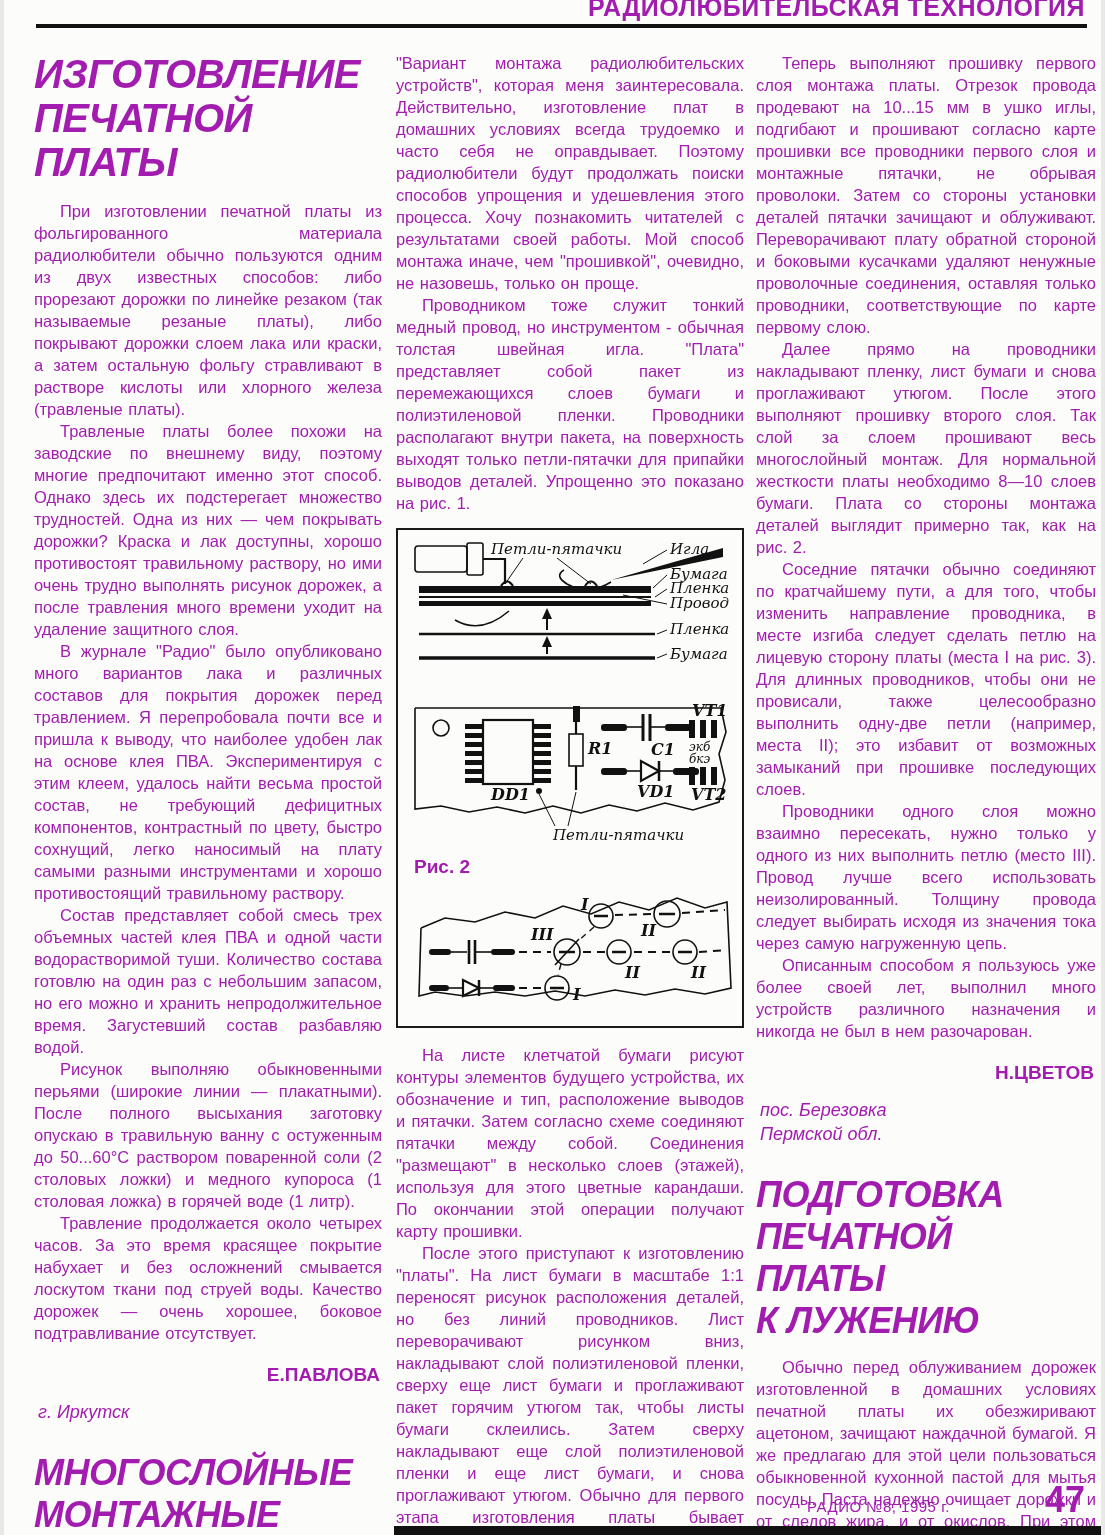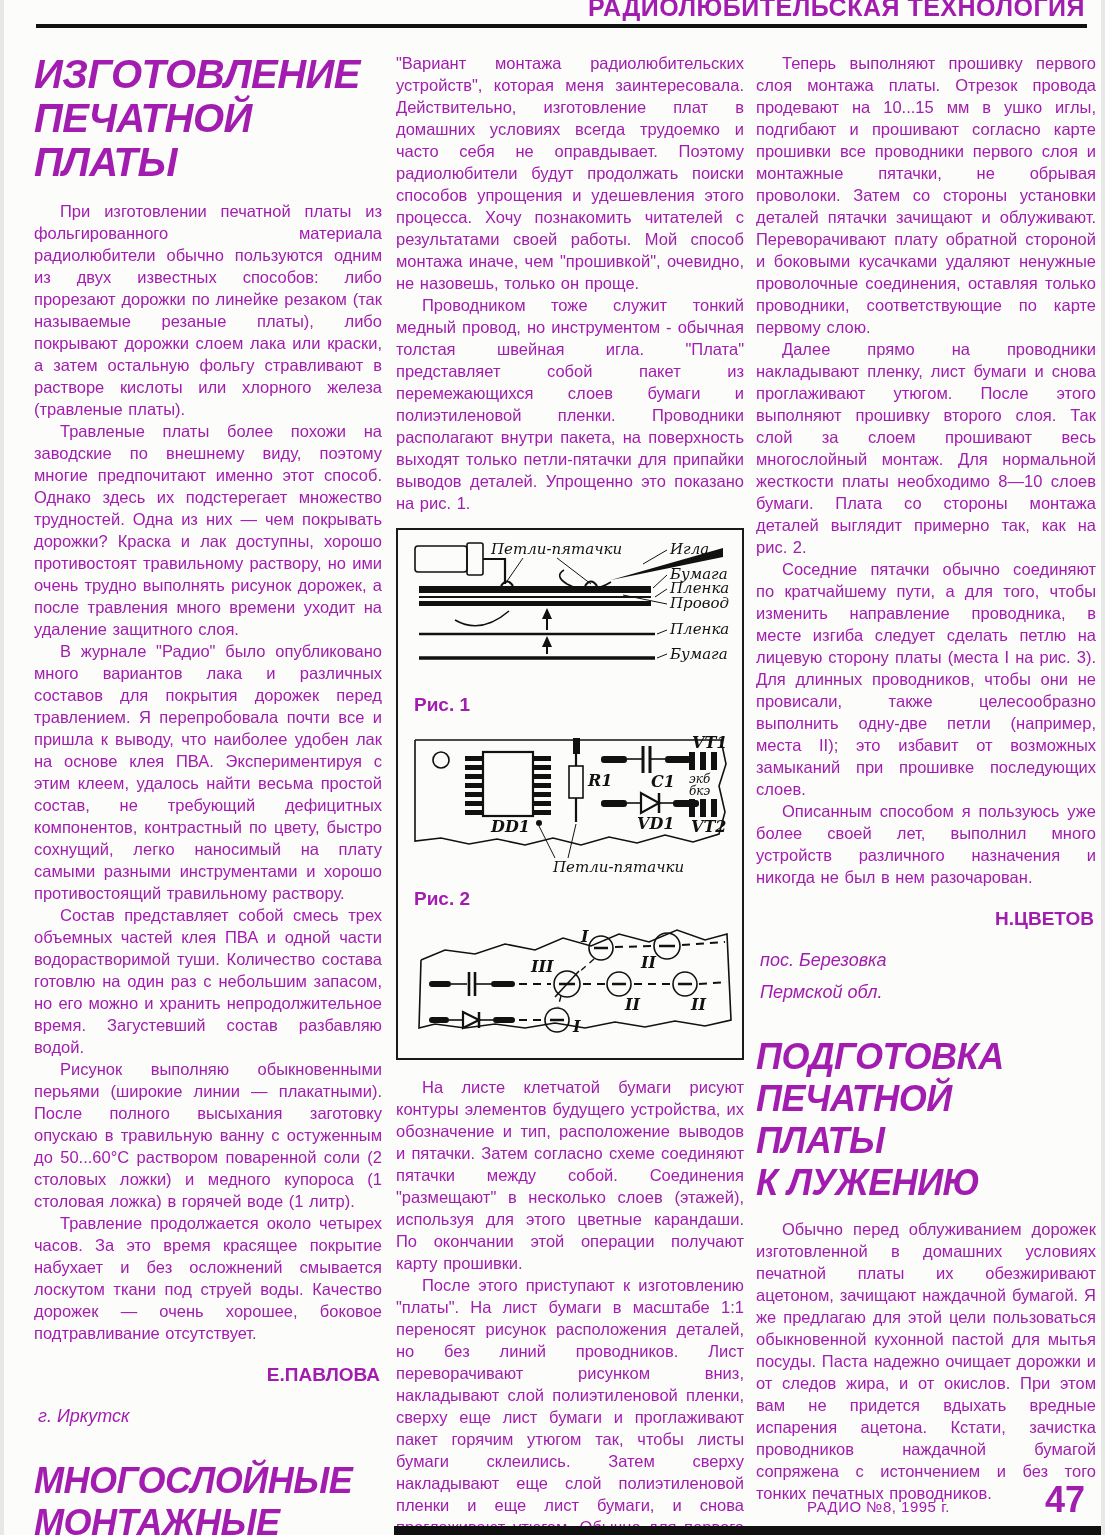--- a/index.html
+++ b/index.html
@@ -21,21 +21,21 @@
     font-style:italic; font-weight:bold; font-size:40px; line-height:44px;
     letter-spacing:-0.5px; white-space:pre-line; margin:0 0 16px 0;
   }
   .headline.small { font-size:36px; line-height:42px; margin:28px 0 14px 0; }
   p.body {
     margin:0; font-size:16.5px; line-height:22px; text-align:justify;
     text-indent:26px; word-spacing:1px;
   }
   p.body.no-indent { text-indent:0; }
   .author { font-weight:bold; font-size:19px; text-align:right; margin:20px 2px 0 0; }
-  .loc { font-style:italic; font-size:18px; line-height:32px; margin:14px 0 0 4px; white-space:pre-line; }
+  .loc { font-style:italic; font-size:18px; line-height:24px; margin:14px 0 0 4px; white-space:pre-line; }
   .figbox {
     border:2px solid #1a1a1a; margin:14px 0 16px 0; padding:8px 6px 2px 6px;
     background:#fcfcfa;
   }
   .figcap { font-weight:bold; font-size:19px; margin:0 0 10px 10px; }
   svg .ln  { fill:none; stroke:#111; stroke-width:1.6; }
   svg .ln2 { fill:none; stroke:#111; stroke-width:2.2; }
   svg .thin{ fill:none; stroke:#111; stroke-width:1; }
   svg .dash{ fill:none; stroke:#111; stroke-width:2; stroke-dasharray:8 6; }
   svg .figlbl  { font:italic 15px "DejaVu Serif", serif; fill:#111; }
@@ -109,21 +109,20 @@
         <path d="M262,66 L218,57" class="thin"></path>
         <path d="M262,92 L252,96" class="thin"></path>
         <path d="M262,116 L252,120" class="thin"></path>
         <text x="265" y="16" class="figlbl">Игла</text>
         <text x="265" y="41" class="figlbl">Бумага</text>
         <text x="265" y="55" class="figlbl">Пленка</text>
         <text x="265" y="70" class="figlbl">Провод</text>
         <text x="265" y="96" class="figlbl">Пленка</text>
         <text x="265" y="121" class="figlbl">Бумага</text>
       </svg>
-      <div class="figcap">Рис. 1</div>
 
       
       <svg viewBox="0 0 330 158" width="332" height="158">
         <polyline points="10,14 316,14 321,38 314,60 320,86 314,108 288,116 260,109 232,117 204,111 176,119 148,112 120,119 92,113 64,118 36,112 10,115 10,14" class="ln"></polyline>
         <circle cx="36" cy="34" r="8" class="ln"></circle>
         <rect x="78" y="26" width="50" height="64" class="ln2"></rect>
         <rect x="60" y="30" width="18" height="5" fill="#111"></rect>
           <rect x="60" y="39" width="18" height="5" fill="#111"></rect>
           <rect x="60" y="48" width="18" height="5" fill="#111"></rect>
           <rect x="60" y="57" width="18" height="5" fill="#111"></rect>
@@ -221,20 +220,21 @@
     </div>
 
     <p class="body">На листе клетчатой бумаги рисуют контуры элементов будущего устройства, их обозначение и тип, расположение выводов и пятачки. Затем согласно схеме соединяют пятачки между собой. Соединения "размещают" в несколько слоев (этажей), используя для этого цветные карандаши. По окончании этой операции получают карту прошивки.</p>
     <p class="body">После этого приступают к изготовлению "платы". На лист бумаги в масштабе 1:1 переносят рисунок расположения деталей, но без линий проводников. Лист переворачивают рисунком вниз, накладывают слой полиэтиленовой пленки, сверху еще лист бумаги и проглаживают пакет горячим утюгом так, чтобы листы бумаги склеились. Затем сверху накладывают еще слой полиэтиленовой пленки и еще лист бумаги, и снова проглаживают утюгом. Обычно для первого этапа изготовления платы бывает достаточно четырех слоев бумаги, склеенных пленкой.</p>
   </div>
 
   <div class="col col3">
     <p class="body">Теперь выполняют прошивку первого слоя монтажа платы. Отрезок провода продевают на 10...15 мм в ушко иглы, подгибают и прошивают согласно карте прошивки все проводники первого слоя и монтажные пятачки, не обрывая проволоки. Затем со стороны установки деталей пятачки зачищают и облуживают. Переворачивают плату обратной стороной и боковыми кусачками удаляют ненужные проволочные соединения, оставляя только проводники, соответствующие по карте первому слою.</p>
     <p class="body">Далее прямо на проводники накладывают пленку, лист бумаги и снова проглаживают утюгом. После этого выполняют прошивку второго слоя. Так слой за слоем прошивают весь многослойный монтаж. Для нормальной жесткости платы необходимо 8—10 слоев бумаги. Плата со стороны монтажа деталей выглядит примерно так, как на рис. 2.</p>
     <p class="body">Соседние пятачки обычно соединяют по кратчайшему пути, а для того, чтобы изменить направление проводника, в месте изгиба следует сделать петлю на лицевую сторону платы (места I на рис. 3). Для длинных проводников, чтобы они не провисали, также целесообразно выполнить одну-две петли (например, места II); это избавит от возможных замыканий при прошивке последующих слоев.</p>
+    <p class="body">Проводники одного слоя можно взаимно пересекать, нужно только у одного из них выполнить петлю (место III). Провод лучше всего использовать неизолированный. Толщину провода следует выбирать исходя из значения тока через самую нагруженную цепь.</p>
     <p class="body">Описанным способом я пользуюсь уже более своей лет, выполнил много устройств различного назначения и никогда не был в нем разочарован.</p>
     <div class="author">Н.ЦВЕТОВ</div>
     <div class="loc">пос. Березовка
 Пермской обл.</div>
     <h1 class="headline small">ПОДГОТОВКА
 ПЕЧАТНОЙ
 ПЛАТЫ
 К ЛУЖЕНИЮ</h1>
     <p class="body">Обычно перед облуживанием дорожек изготовленной в домашних условиях печатной платы их обезжиривают ацетоном, зачищают наждачной бумагой. Я же предлагаю для этой цели пользоваться обыкновенной кухонной пастой для мытья посуды. Паста надежно очищает дорожки и от следов жира, и от окислов. При этом вам не придется вдыхать вредные испарения ацетона. Кстати, зачистка проводников наждачной бумагой сопряжена с истончением и без того тонких печатных проводников.</p>
 

